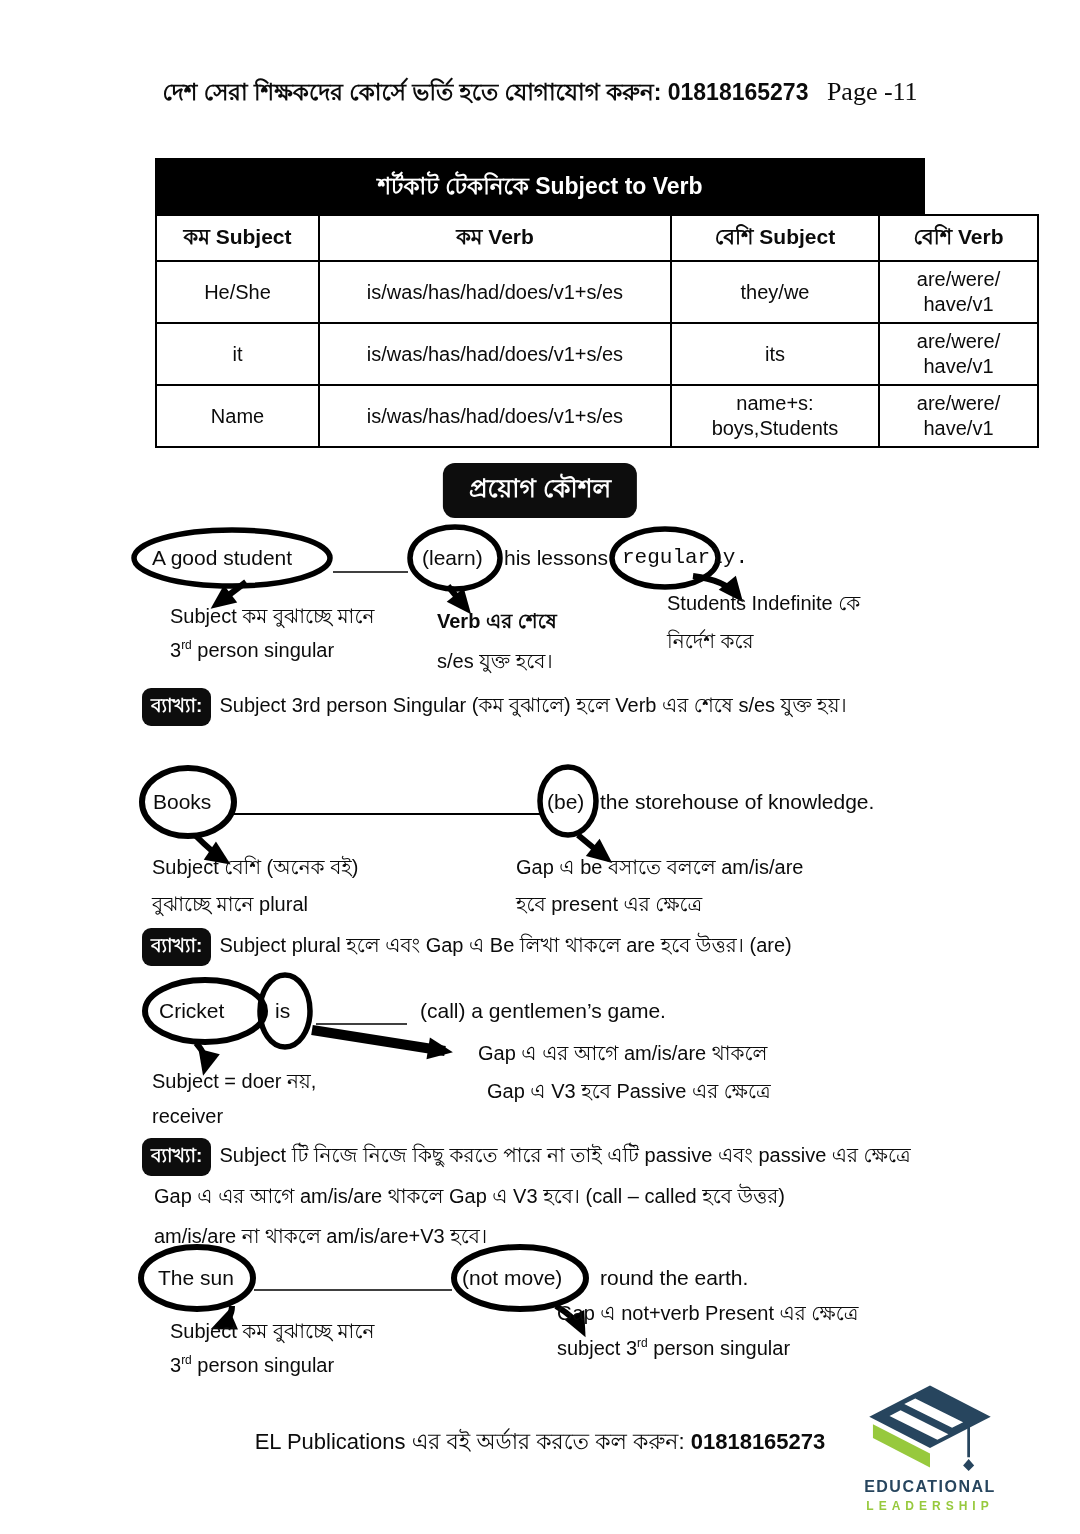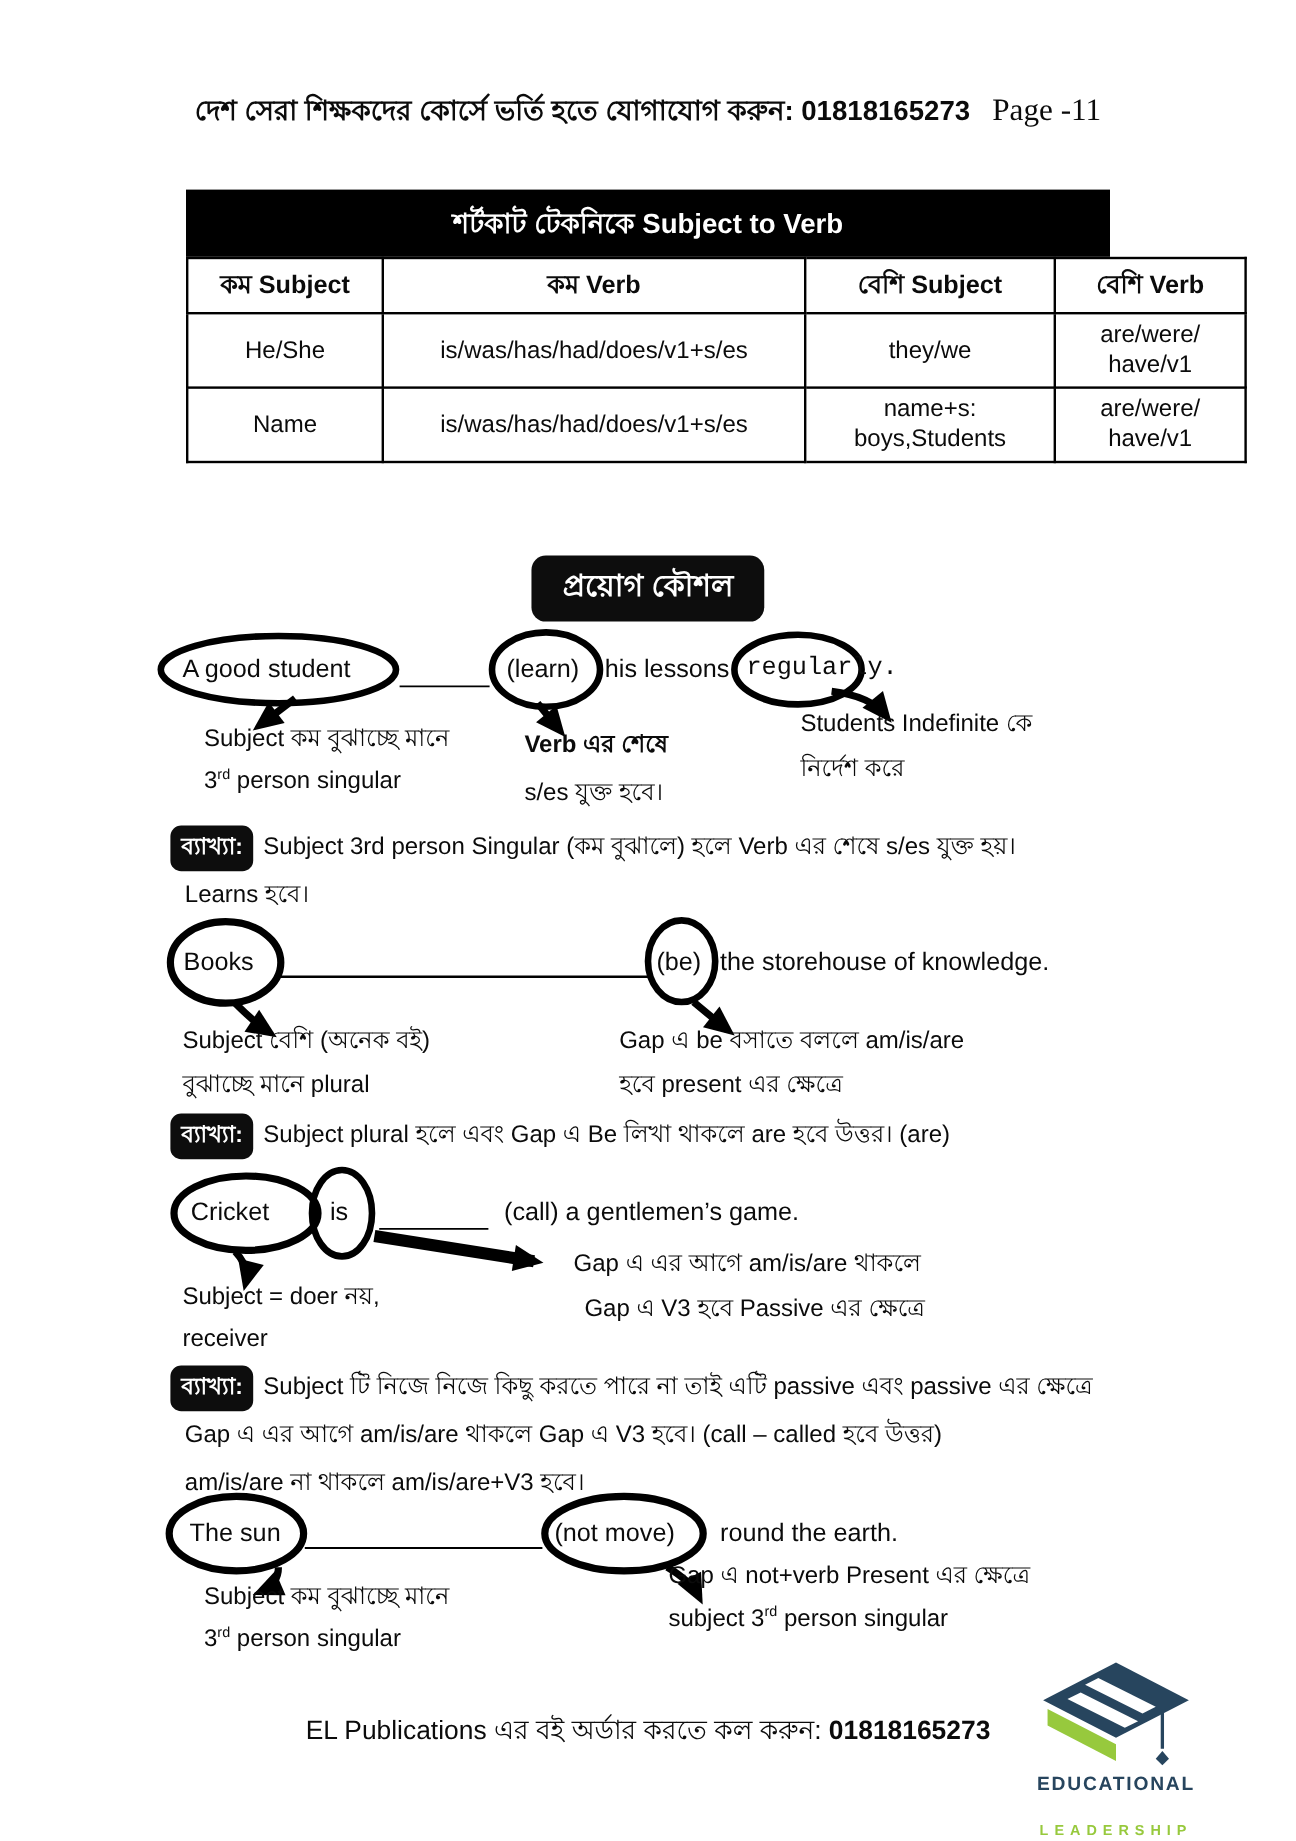--- a/index.html
+++ b/index.html
@@ -31,21 +31,21 @@
           padding:3px 9px;border-radius:9px;margin-right:8px;}
   .xline{margin-left:12px;line-height:40px;}
   sup{font-size:12px;}
   
   .overlay{position:absolute;left:0;top:0;z-index:2;pointer-events:none;}
   
   .footer{position:absolute;left:0;top:1424px;width:1080px;text-align:center;font-size:22px;white-space:nowrap;}
   .footer b{font-size:22px;}
   .logo{position:absolute;left:845px;top:1380px;width:170px;text-align:center;z-index:3;}
   .logo .l1{color:#27455e;font-weight:bold;font-size:16px;letter-spacing:1.5px;margin-top:2px;}
-  .logo .l2{color:#97c93d;font-weight:bold;font-size:12px;letter-spacing:5px;margin-top:21px;}
+  .logo .l2{color:#97c93d;font-weight:bold;font-size:12px;letter-spacing:5px;margin-top:3px;}
 </style>
 </head>
 <body>
 
 <div class="page">
 
   <div class="hdr">
     <span class="bn">দেশ সেরা শিক্ষকদের কোর্সে ভর্তি হতে যোগাযোগ করুন: 01818165273</span>
     <span class="pg">Page -11</span>
   </div>
@@ -57,20 +57,27 @@
           <tr>
         <th class="c1">কম Subject</th>
         <th class="c2">কম Verb</th>
         <th class="c3">বেশি Subject</th>
         <th class="c4">বেশি Verb</th>
       </tr>
       <tr>
         <td class="pre">He/She</td>
         <td class="pre">is/was/has/had/does/v1+s/es</td>
         <td class="pre">they/we</td>
+        <td class="pre">are/were/
+have/v1</td>
+      </tr>
+      <tr>
+        <td class="pre">it</td>
+        <td class="pre">is/was/has/had/does/v1+s/es</td>
+        <td class="pre">its</td>
         <td class="pre">are/were/
 have/v1</td>
       </tr>
       <tr>
         <td class="pre">Name</td>
         <td class="pre">is/was/has/had/does/v1+s/es</td>
         <td class="pre">name+s:
 boys,Students</td>
         <td class="pre">are/were/
 have/v1</td>
@@ -121,21 +128,20 @@
   <div class="extext" style="left:622px;top:546px;font-family:Liberation Mono, monospace;">regularly.</div>
   <div class="note" style="left:170px;top:605px;">Subject কম বুঝাচ্ছে মানে</div>
   <div class="note" style="left:170px;top:639px;"><span>3</span><sup>rd</sup><span> person singular</span></div>
   <div class="note" style="left:437px;top:610px;font-weight:bold;">Verb এর শেষে</div>
   <div class="note" style="left:437px;top:650px;">s/es যুক্ত হবে।</div>
   <div class="note" style="left:667px;top:592px;">Students Indefinite কে</div>
   <div class="note" style="left:667px;top:630px;">নির্দেশ করে</div>
 
   <div class="xblock" style="left:142px;top:688px;">
     <span class="xbadge">ব্যাখ্যা:</span><span>Subject 3rd person Singular (কম বুঝালে) হলে Verb এর শেষে s/es যুক্ত হয়।</span>
-    <div class="xline">Learns হবে।</div>
   </div>
 
   <div class="extext" style="left:153px;top:790px;">Books</div>
   <div class="extext" style="left:547px;top:790px;">(be)</div>
   <div class="extext" style="left:600px;top:790px;">the storehouse of knowledge.</div>
   <div class="note" style="left:152px;top:856px;">Subject বেশি (অনেক বই)</div>
   <div class="note" style="left:152px;top:893px;">বুঝাচ্ছে মানে plural</div>
   <div class="note" style="left:516px;top:856px;">Gap এ  be বসাতে বললে  am/is/are</div>
   <div class="note" style="left:516px;top:893px;">হবে  present এর ক্ষেত্রে</div>
 

